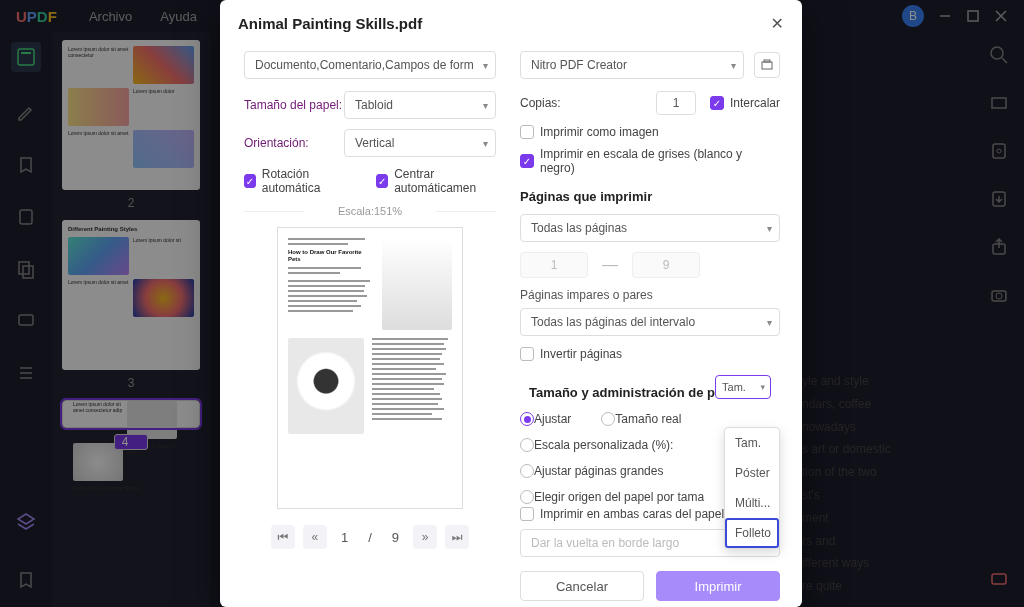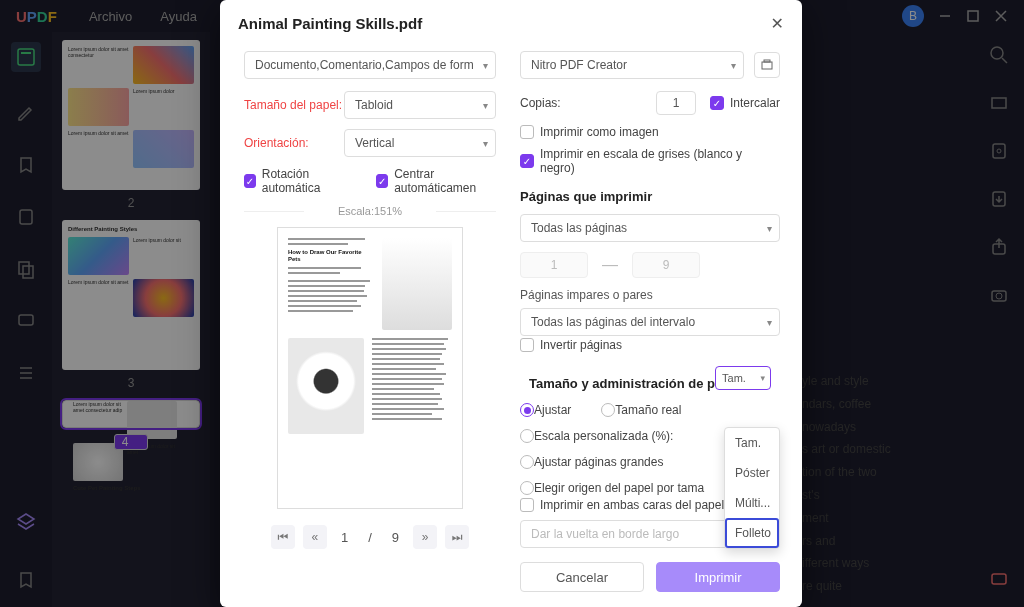--- a/index.html
+++ b/index.html
@@ -37,21 +37,21 @@
 
 .dlg-body { display: flex; flex: 1; overflow: hidden; }
 .col-left { width: 290px; padding: 8px 14px 10px 24px; }
 .col-right { flex: 1; padding: 8px 22px 10px 10px; }
 
 .sel { width: 100%; height: 28px; border: 1px solid #ddd; border-radius: 4px; background: #fff; font-size: 12px; color: #555; padding: 0 22px 0 10px; appearance: none; position: relative; }
 .sel-wrap { position: relative; }
 .sel-wrap::after { content: "▾"; position: absolute; right: 8px; top: 50%; transform: translateY(-50%); font-size: 10px; color: #888; pointer-events: none; }
 
 .row { display: flex; align-items: center; margin-bottom: 10px; }
-.row .lbl { width: 100px; font-size: 12px; color: #ef4444; }
+.row .lbl { width: 100px; font-size: 12px; color: #701a75; }
 .row .ctrl { flex: 1; }
 
 .chk-row { display: flex; gap: 26px; margin-top: 8px; }
 .chk { display: flex; align-items: center; font-size: 12px; color: #444; gap: 6px; }
 .cbox { width: 14px; height: 14px; border-radius: 3px; border: 1px solid #bbb; display: inline-flex; align-items: center; justify-content: center; }
 .cbox.on { background: #7c3aed; border-color: #7c3aed; color: #fff; font-size: 10px; }
 
 .scale-hdr { text-align: center; color: #999; font-size: 11px; margin: 10px 0; position: relative; }
 .scale-hdr::before, .scale-hdr::after { content: ""; position: absolute; top: 50%; width: 60px; height: 1px; background: #eee; }
 .scale-hdr::before { left: 0; } .scale-hdr::after { right: 0; }
@@ -350,21 +350,21 @@
 
       <div class="section-title">Páginas que imprimir</div>
       <div class="sel-wrap"><input class="sel" readonly="" value="Todas las páginas" style=""></div>
       <div class="range-row">
         <input class="range-in" disabled="" value="1" style="">
         <span class="range-dash">—</span>
         <input class="range-in" disabled="" value="9" style="">
       </div>
       <div class="sub-lbl">Páginas impares o pares</div>
       <div class="sel-wrap"><input class="sel" readonly="" value="Todas las páginas del intervalo" style=""></div>
-      <label class="chk" style="margin-top:2px">
+      <label class="chk" style="margin-top:11px">
           <span class="cbox"></span>
           <span>Invertir páginas</span>
         </label>
 
       <div class="size-header">
         <div class="section-title" style="margin:12px 0 0">Tamaño y administración de p</div>
         <div class="size-sel-wrap"><input class="size-sel" readonly="" value="Tam." style=""></div>
       </div>
 
       <div class="radio-list">

